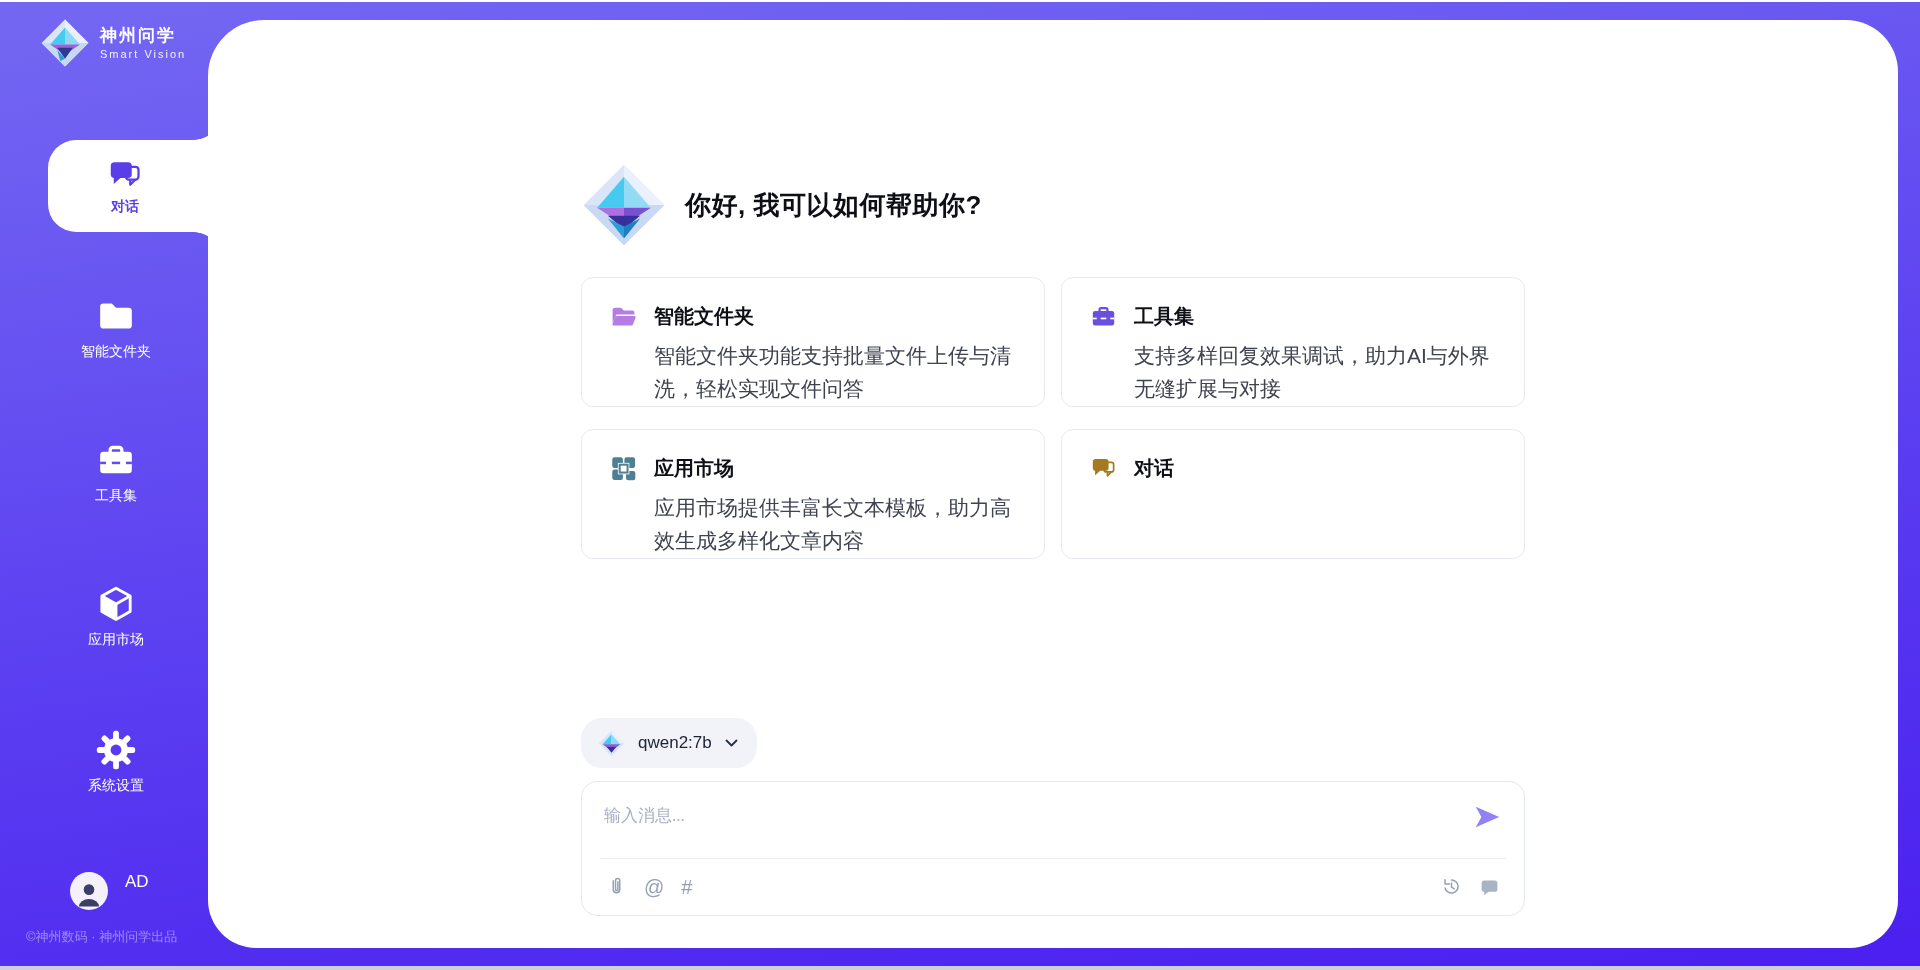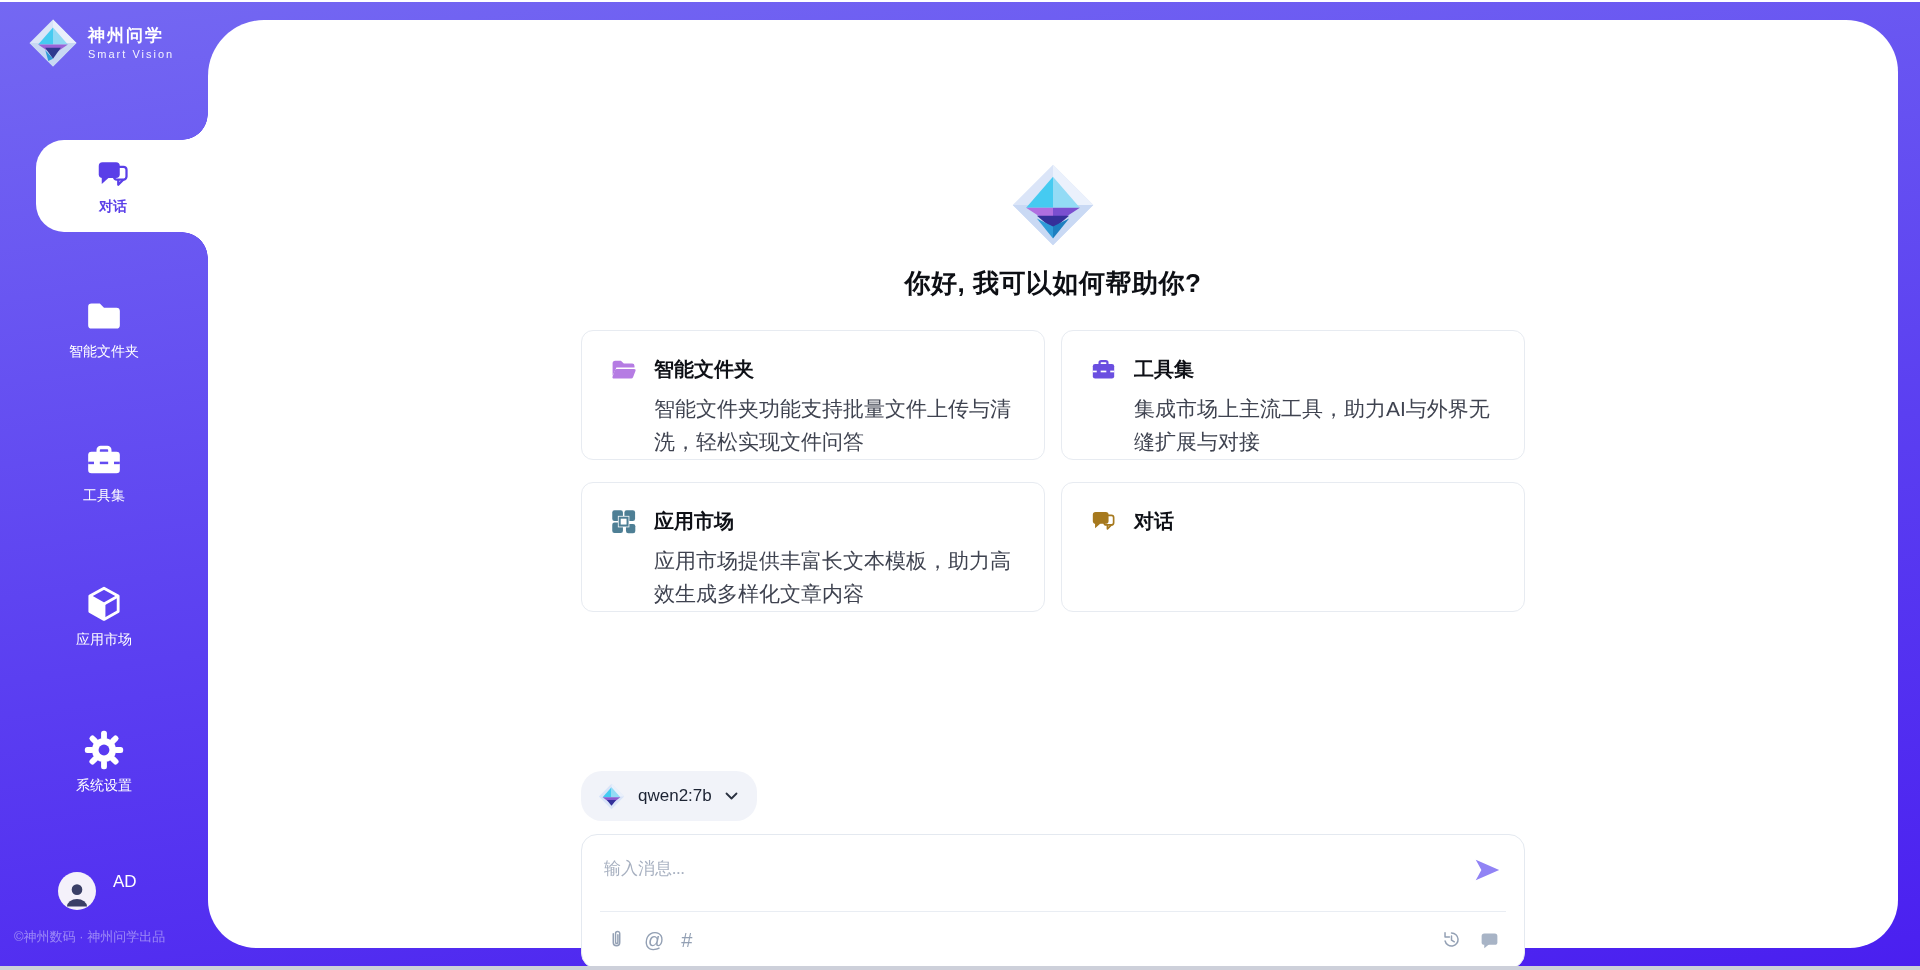--- a/index.html
+++ b/index.html
@@ -7,21 +7,21 @@
   body {
     font-family:"Liberation Sans","DejaVu Sans",sans-serif;
     background:linear-gradient(172deg,#7468F2 0%,#5B3FF1 55%,#4A1FF0 100%);
     position:relative;
     -webkit-font-smoothing:antialiased;
   }
   .top-edge { position:absolute; top:0; left:0; width:100%; height:2px; background:#ffffff; z-index:9; }
   .bottom-edge { position:absolute; bottom:0; left:0; width:100%; height:4px; background:#cdd0da; z-index:9; }
 
   
-  .sidebar { position:absolute; left:0; top:0; width:188px; height:100%; z-index:2; }
+  .sidebar { position:absolute; left:12px; top:0; width:188px; height:100%; z-index:2; }
   .logo-row { position:absolute; top:18px; left:28px; display:flex; align-items:center; gap:10px; }
   .logo-row svg { width:50px; height:50px; }
   .brand-name { color:#fff; font-size:17px; font-weight:700; letter-spacing:2px; line-height:1.2; }
   .brand-sub { color:rgba(255,255,255,0.92); font-size:11px; letter-spacing:2px; margin-top:2px; }
 
   .nav-active { position:absolute; left:0; top:140px; width:208px; height:92px; }
   .tab-bg { position:absolute; left:36px; right:0; top:0; bottom:0; background:#fff; border-radius:28px 0 0 28px; }
   .tab-bg::before { content:""; position:absolute; right:0; top:-26px; width:26px; height:26px;
       background:radial-gradient(circle at 0 0, rgba(0,0,0,0) 25.5px, #fff 26px); }
   .tab-bg::after  { content:""; position:absolute; right:0; bottom:-26px; width:26px; height:26px;
@@ -42,21 +42,21 @@
   .avatar { width:38px; height:38px; border-radius:50%; background:#F4F1FA; overflow:hidden; display:flex; align-items:flex-end; justify-content:center; }
   .avatar svg { width:30px; height:32px; }
   .user-name { color:#fff; font-size:17px; font-weight:500; }
   .copyright { position:absolute; left:14px; top:928px; width:194px; color:rgba(255,255,255,0.42); font-size:13px; white-space:nowrap; }
 
   
   .main-panel { position:absolute; left:208px; top:20px; right:22px; bottom:22px; background:#ffffff;
     border-radius:56px 52px 48px 48px; z-index:1; }
   .content { width:944px; margin:0 auto; padding-top:142px; }
 
-  .greeting { display:flex; align-items:center; gap:18px;flex-direction:column; }
+  .greeting { display:flex; align-items:center; gap:18px; }
   .greeting svg { width:86px; height:86px; flex:0 0 auto; }
   .greeting-title { font-size:26px; font-weight:700; color:#0d0f14; letter-spacing:0.5px; }
 
   .cards { margin-top:29px; display:grid; grid-template-columns:1fr 1fr; column-gap:16px; row-gap:22px; }
   .card { border:1px solid #e7ebf1; border-radius:12px; padding:25px 30px 22px 28px; height:130px; background:#fff; cursor:pointer; }
   .card-head { display:flex; align-items:center; gap:17px; }
   .card-head svg { width:27px; height:27px; flex:0 0 auto; }
   .card-title { font-size:20px; font-weight:700; color:#0e1016; }
   .card-desc { margin:10px 0 0 44px; font-size:21px; line-height:1.55; color:#3f4350; max-width:392px; }
 
@@ -228,21 +228,21 @@
               <path d="M17 16 v-4 a3 3 0 0 1 3 -3 h8 a3 3 0 0 1 3 3 v4" fill="none" stroke="#fff" stroke-width="4"></path>
               <rect x="5" y="14" width="38" height="26" rx="4" fill="#fff"></rect>
               <rect x="5" y="26" width="38" height="3" fill="#000"></rect>
               <rect x="12" y="22" width="7" height="10" rx="2" fill="#fff"></rect>
               <rect x="29" y="22" width="7" height="10" rx="2" fill="#fff"></rect>
             </mask>
             <rect width="48" height="48" fill="#6A4EE0" mask="url(#bm2)"></rect>
           </svg>
           <div class="card-title">工具集</div>
         </div>
-        <div class="card-desc">集成市场上主流工具，助力AI与外界无缝扩展与对接</div>
+        <div class="card-desc">支持多样回复效果调试，助力AI与外界无缝扩展与对接</div>
       </div>
 
       <div class="card">
         <div class="card-head">
           <svg viewBox="0 0 24 24">
             <g fill="#4E7F95">
               <rect x="2" y="2" width="9.5" height="9.5" rx="2"></rect>
               <rect x="12.8" y="2" width="9.5" height="9.5" rx="2"></rect>
               <rect x="2" y="12.8" width="9.5" height="9.5" rx="2"></rect>
               <rect x="14.2" y="14.2" width="8.3" height="8.3" rx="2"></rect>

